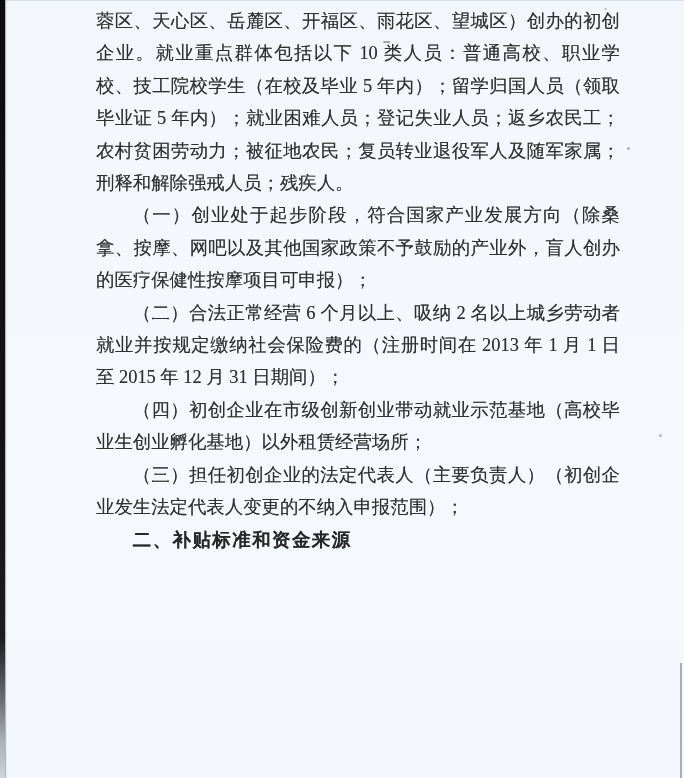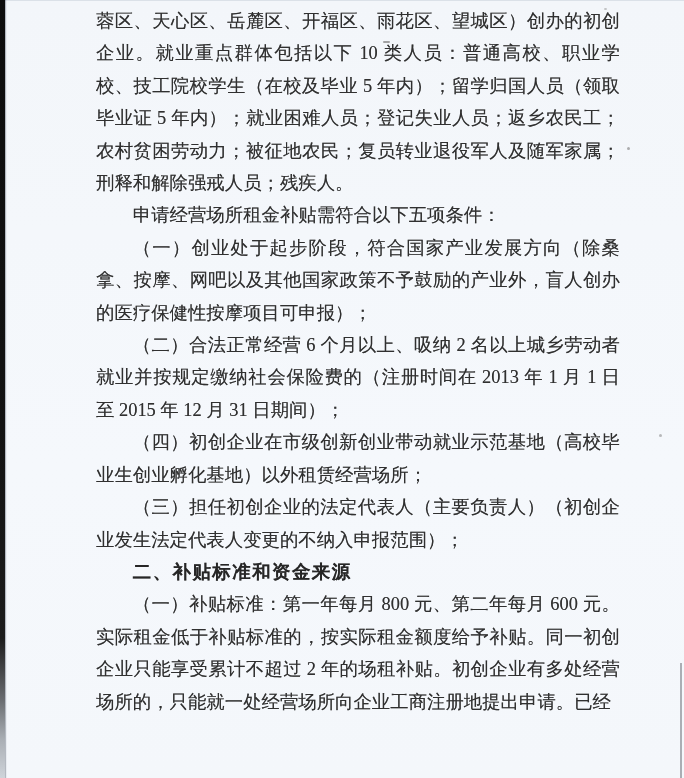--- a/index.html
+++ b/index.html
@@ -81,22 +81,20 @@
   <div class="scan-edge-top"></div>
   <div class="scan-edge-left"></div>
   <div class="scan-edge-right"></div>
   <div class="noise n1"></div>
   <div class="noise n2"></div>
   <div class="noise n3"></div>
   <div class="noise n4"></div>
 
   <main class="text-block">
     <p class="para">蓉区、天心区、岳麓区、开福区、雨花区、望城区）创办的初创企业。就业重点群体包括以下 10 类人员：普通高校、职业学校、技工院校学生（在校及毕业 5 年内）；留学归国人员（领取毕业证 5 年内）；就业困难人员；登记失业人员；返乡农民工；农村贫困劳动力；被征地农民；复员转业退役军人及随军家属；刑释和解除强戒人员；残疾人。</p>
-    <p class="para indent">申请经营场所租金补贴需符合以下五项条件：</p>
     <p class="para indent">（一）创业处于起步阶段，符合国家产业发展方向（除桑拿、按摩、网吧以及其他国家政策不予鼓励的产业外，盲人创办的医疗保健性按摩项目可申报）；</p>
     <p class="para indent">（二）合法正常经营 6 个月以上、吸纳 2 名以上城乡劳动者就业并按规定缴纳社会保险费的（注册时间在 2013 年 1 月 1 日至 2015 年 12 月 31 日期间）；</p>
     <p class="para indent">（四）初创企业在市级创新创业带动就业示范基地（高校毕业生创业孵化基地）以外租赁经营场所；</p>
     <p class="para indent">（三）担任初创企业的法定代表人（主要负责人）（初创企业发生法定代表人变更的不纳入申报范围）；</p>
     <p class="para indent heading">二、补贴标准和资金来源</p>
-    <p class="para indent">（一）补贴标准：第一年每月 800 元、第二年每月 600 元。实际租金低于补贴标准的，按实际租金额度给予补贴。同一初创企业只能享受累计不超过 2 年的场租补贴。初创企业有多处经营场所的，只能就一处经营场所向企业工商注册地提出申请。已经</p>
   </main>
 
 </div>
 
 </body></html>

